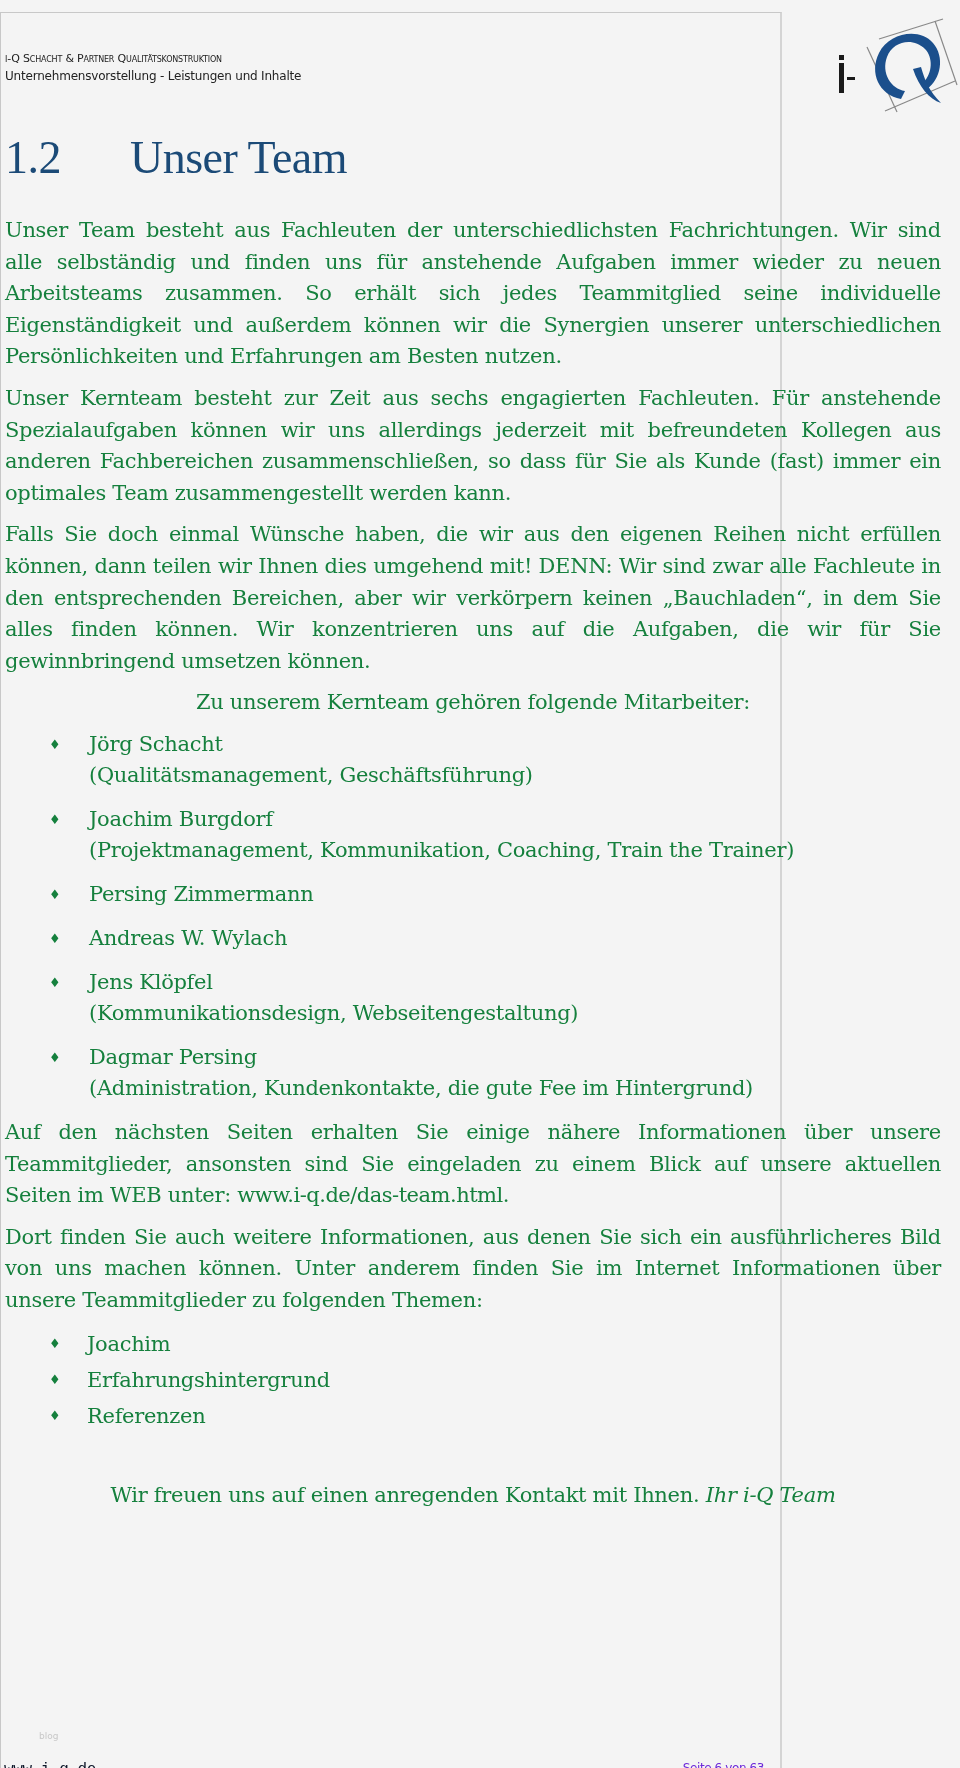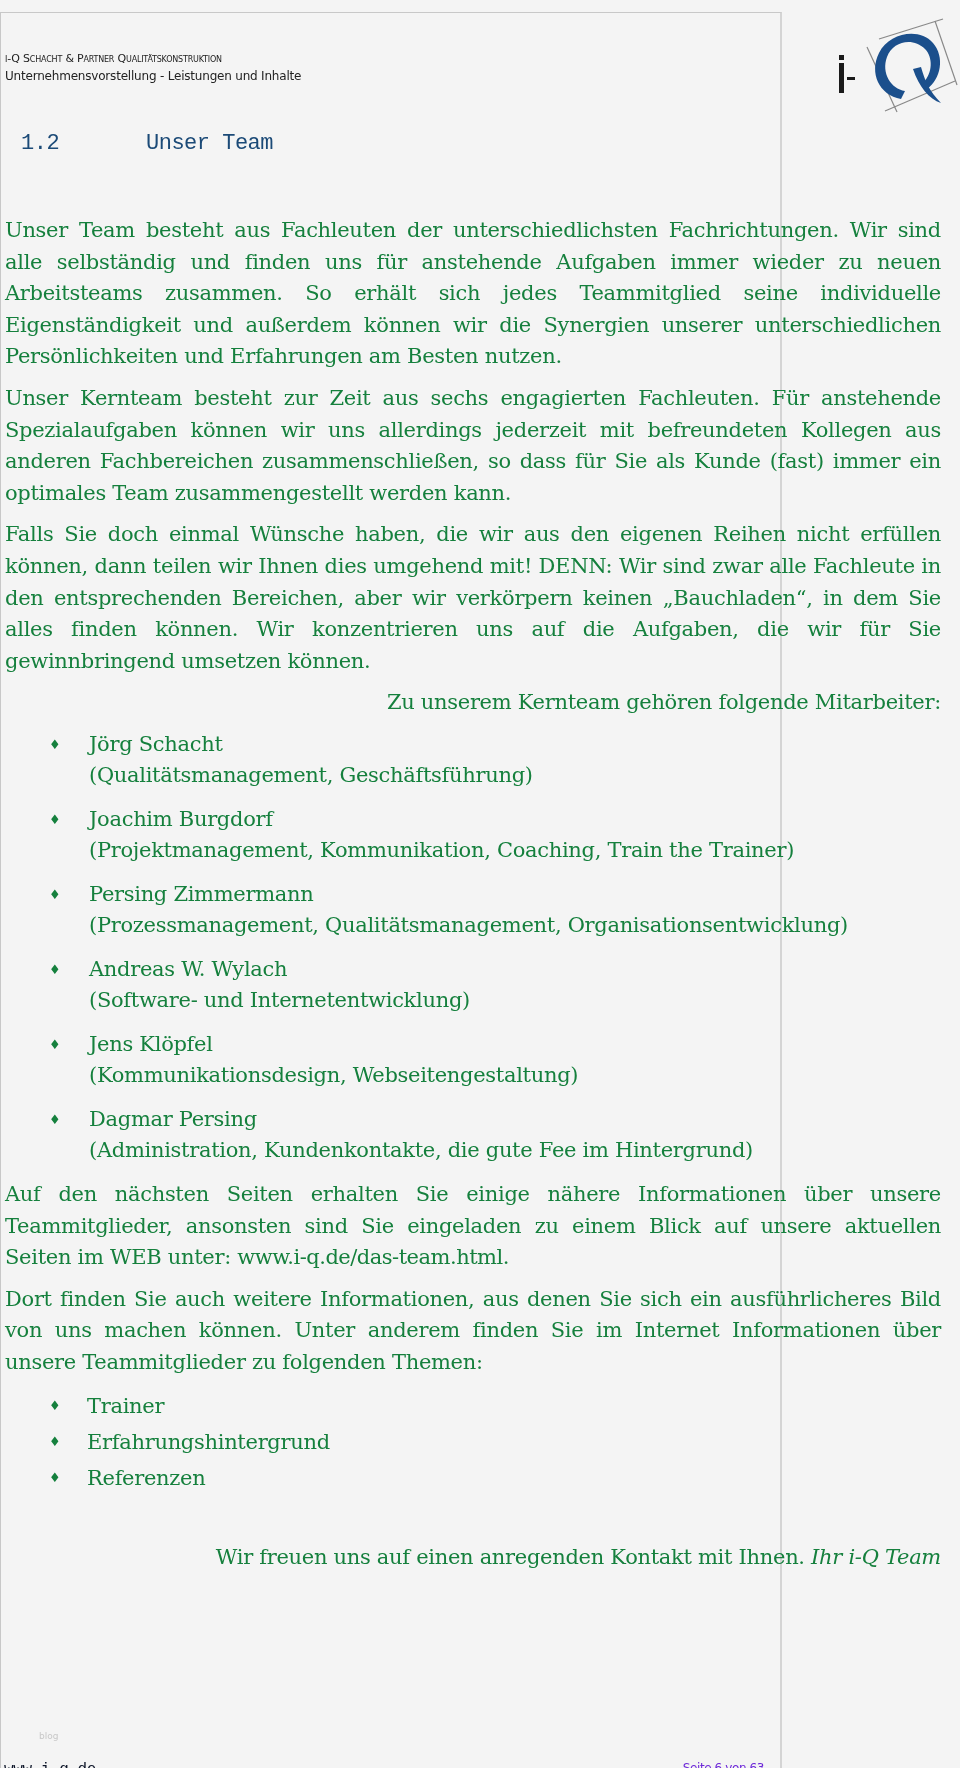--- a/index.html
+++ b/index.html
@@ -28,32 +28,32 @@
     .hdr-line2 {
       position: absolute; left: 4px; top: 56px;
       font-family: "DejaVu Sans", sans-serif;
       font-size: 12px; color: #222; letter-spacing: -0.2px;
     }
     .logo {
       position: absolute; left: 838px; top: 4px; width: 120px; height: 96px;
     }
     .heading {
       position: absolute; left: 4px; top: 118px;
-      font-family: Liberation Mono, monospace;
-      font-size: 22px; color: #1b4a77; letter-spacing: -0.5px; margin-left: 16px;
+      font-family: Liberation Serif, serif;
+      font-size: 46px; color: #1b4a77; letter-spacing: -0.5px;
     }
     .heading .num { display: inline-block; width: 125px; }
     .body-text {
       position: absolute; left: 4px; top: 202px; width: 936px;
       font-family: "DejaVu Serif", serif;
       font-size: 21px; line-height: 31.6px; color: #15803d;
       letter-spacing: -0.3px;
     }
     .para { margin: 0 0 10px 0; text-align: justify; }
-    .para.left { text-align: right; }
+    .para.left { text-align: center; }
     ul.team { list-style: none; margin: 0 0 8px 0; padding: 0; }
     ul.team li {
       position: relative; padding-left: 84px; margin-bottom: 13px;
       line-height: 31px;
     }
     ul.team li .bullet {
       position: absolute; left: 44px; top: 0; font-size: 13px;
     }
     ul.topics { list-style: none; margin: 0 0 46px 0; padding: 0; }
     ul.topics li {
@@ -105,31 +105,31 @@
 
   <div class="body-text">
     <p class="para">Unser Team besteht aus Fachleuten der unterschiedlichsten Fachrichtungen. Wir sind alle selbständig und finden uns für anstehende Aufgaben immer wieder zu neuen Arbeitsteams zusammen. So erhält sich jedes Teammitglied seine individuelle Eigenständigkeit und außerdem können wir die Synergien unserer unterschiedlichen Persönlichkeiten und Erfahrungen am Besten nutzen.</p>
     <p class="para">Unser Kernteam besteht zur Zeit aus sechs engagierten Fachleuten. Für anstehende Spezialaufgaben können wir uns allerdings jederzeit mit befreundeten Kollegen aus anderen Fachbereichen zusammenschließen, so dass für Sie als Kunde (fast) immer ein optimales Team zusammengestellt werden kann.</p>
     <p class="para">Falls Sie doch einmal Wünsche haben, die wir aus den eigenen Reihen nicht erfüllen können, dann teilen wir Ihnen dies umgehend mit! DENN: Wir sind zwar alle Fachleute in den entsprechenden Bereichen, aber wir verkörpern keinen „Bauchladen“, in dem Sie alles finden können. Wir konzentrieren uns auf die Aufgaben, die wir für Sie gewinnbringend umsetzen können.</p>
     <p class="para left">Zu unserem Kernteam gehören folgende Mitarbeiter:</p>
 
     <ul class="team">
       <li><span class="bullet">♦</span><span>Jörg Schacht</span><br><span>(Qualitätsmanagement, Geschäftsführung)</span></li>
       <li><span class="bullet">♦</span><span>Joachim Burgdorf</span><br><span>(Projektmanagement, Kommunikation, Coaching, Train the Trainer)</span></li>
-      <li><span class="bullet">♦</span><span>Persing Zimmermann</span><br><span>(Prozessmanagement, Qualitätsmanagement, Organisationsentwicklung)</span></li>
-      <li><span class="bullet">♦</span><span>Andreas W. Wylach</span><br><span>(Software- und Internetentwicklung)</span></li>
+      <li><span class="bullet">♦</span><span>Persing Zimmermann</span><br></li>
+      <li><span class="bullet">♦</span><span>Andreas W. Wylach</span><br></li>
       <li><span class="bullet">♦</span><span>Jens Klöpfel</span><br><span>(Kommunikationsdesign, Webseitengestaltung)</span></li>
       <li><span class="bullet">♦</span><span>Dagmar Persing</span><br><span>(Administration, Kundenkontakte, die gute Fee im Hintergrund)</span></li>
     </ul>
 
     <p class="para"><span>Auf den nächsten Seiten erhalten Sie einige nähere Informationen über unsere Teammitglieder, ansonsten sind Sie eingeladen zu einem Blick auf unsere aktuellen Seiten im WEB unter: </span><span class="url">www.i-q.de/das-team.html</span><span>.</span></p>
     <p class="para">Dort finden Sie auch weitere Informationen, aus denen Sie sich ein ausführlicheres Bild von uns machen können. Unter anderem finden Sie im Internet Informationen über unsere Teammitglieder zu folgenden Themen:</p>
 
     <ul class="topics">
-      <li><span class="bullet">♦</span><span>Trainer</span></li>
+      <li><span class="bullet">♦</span><span>Joachim</span></li>
       <li><span class="bullet">♦</span><span>Erfahrungshintergrund</span></li>
       <li><span class="bullet">♦</span><span>Referenzen</span></li>
     </ul>
 
     <p class="para left"><span>Wir freuen uns auf einen anregenden Kontakt mit Ihnen. </span><span class="sig">Ihr i-Q Team</span></p>
   </div>
 
   <div class="watermark">blog</div>
   <div class="footer-left">www.i-q.de</div>
   <div class="footer-right">Seite 6 von 63</div>

